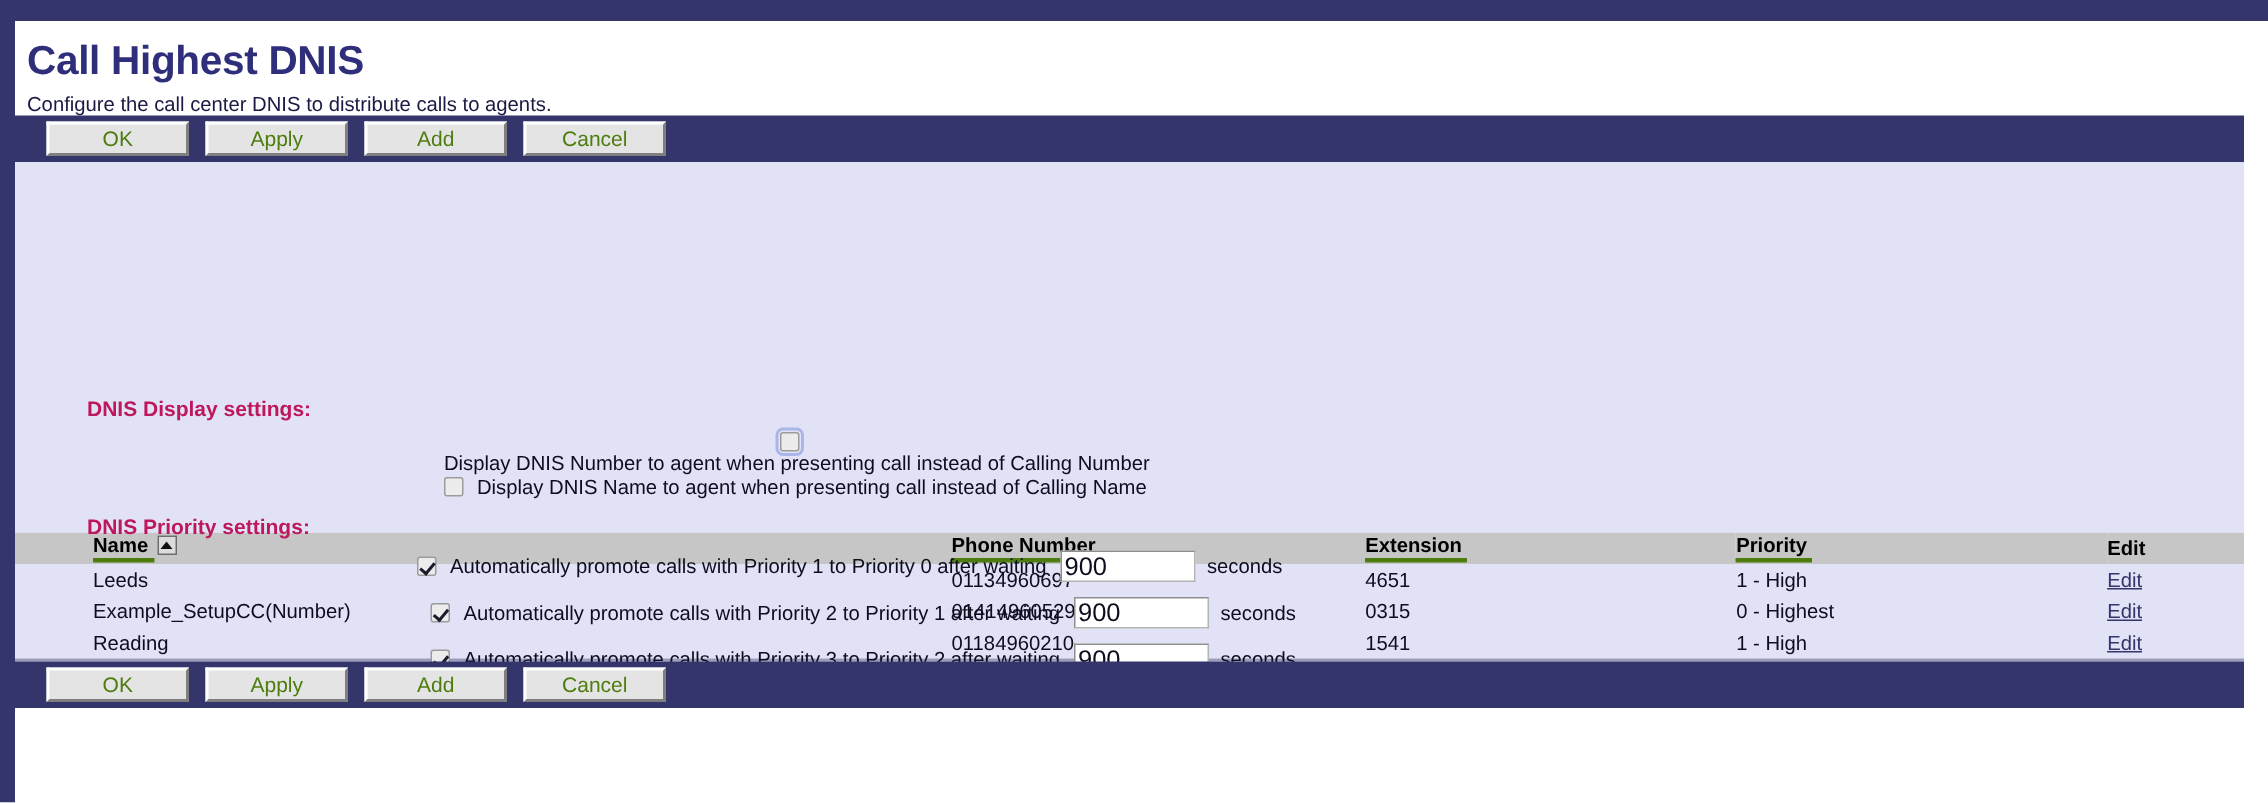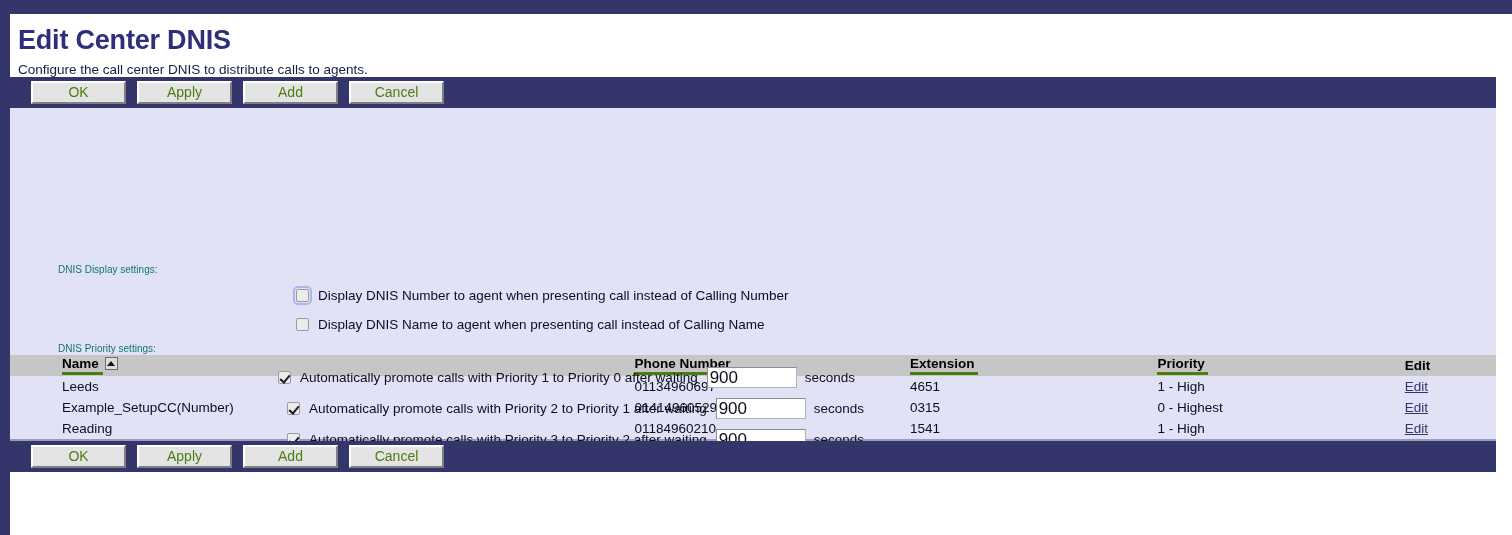--- a/index.html
+++ b/index.html
@@ -102,36 +102,37 @@
   .btn-cancel { left: 339px; }
 
   
   #settings-panel {
     background: #e2e2f7;
     height: 247px;
     position: relative;
   }
   .group-label {
     position: absolute;
-    font-size: 10px;
-    color: #0f766e;
+    font-size: 14px;
+    color: #be185d;
     white-space: nowrap;
+    font-weight: bold;
   }
   #label-display-settings  { left: 48px; top: 156px; }
   #label-priority-settings { left: 48px; top: 235px; }
 
   .check-row {
     position: absolute;
     display: flex;
     align-items: center;
     white-space: nowrap;
     font-size: 13.5px;
     color: #0d0d1e;
   }
-  #row-display-number { left: 286px; top: 180px; }
+  #row-display-number { left: 286px; top: 180px; flex-direction: column; }
   #row-display-name   { left: 286px; top: 209px; }
   #row-priority-1     { left: 268px; top: 259px; }
   #row-priority-2     { left: 277px; top: 290px; }
   #row-priority-3     { left: 277px; top: 321px; }
 
   .cbox {
     width: 13px;
     height: 13px;
     box-sizing: border-box;
     background: #ececec;
@@ -246,21 +247,21 @@
 
 <div id="app-frame">
 
   <div class="frame-top-bar"></div>
   <div class="frame-left-bar"></div>
   <div class="frame-notch"></div>
 
   <div id="page">
 
     <div id="page-header">
-      <div id="page-title">Edit Center DNIS</div>
+      <div id="page-title">Call Highest DNIS</div>
       <div id="page-subtitle">Configure the call center DNIS to distribute calls to agents.</div>
     </div>
 
     <div class="button-bar" id="top-button-bar">
       <button class="btn btn-ok">OK</button>
       <button class="btn btn-apply">Apply</button>
       <button class="btn btn-add">Add</button>
       <button class="btn btn-cancel">Cancel</button>
     </div>
 

